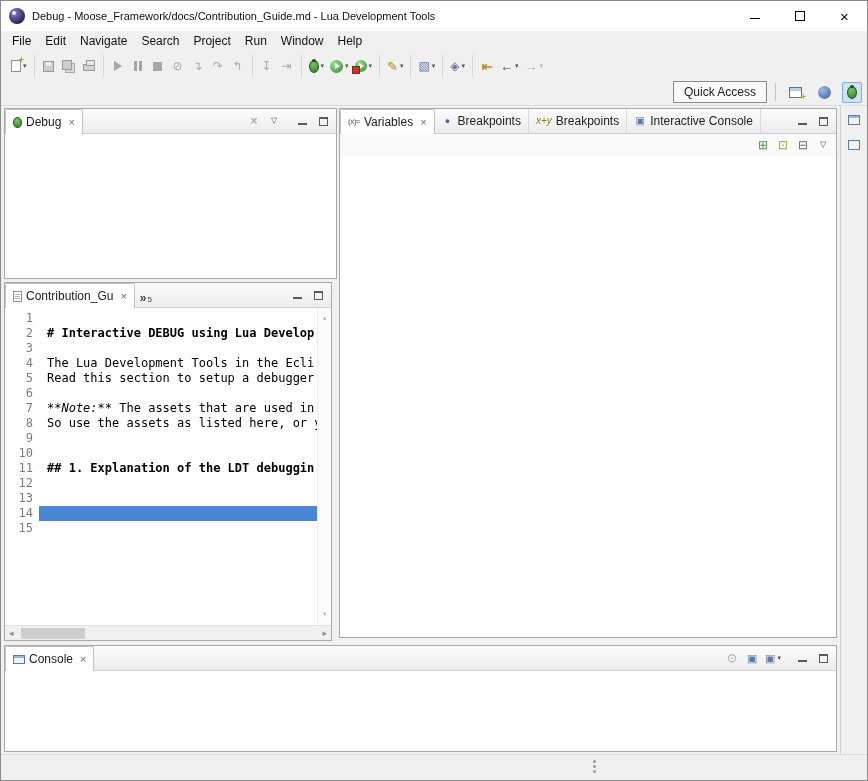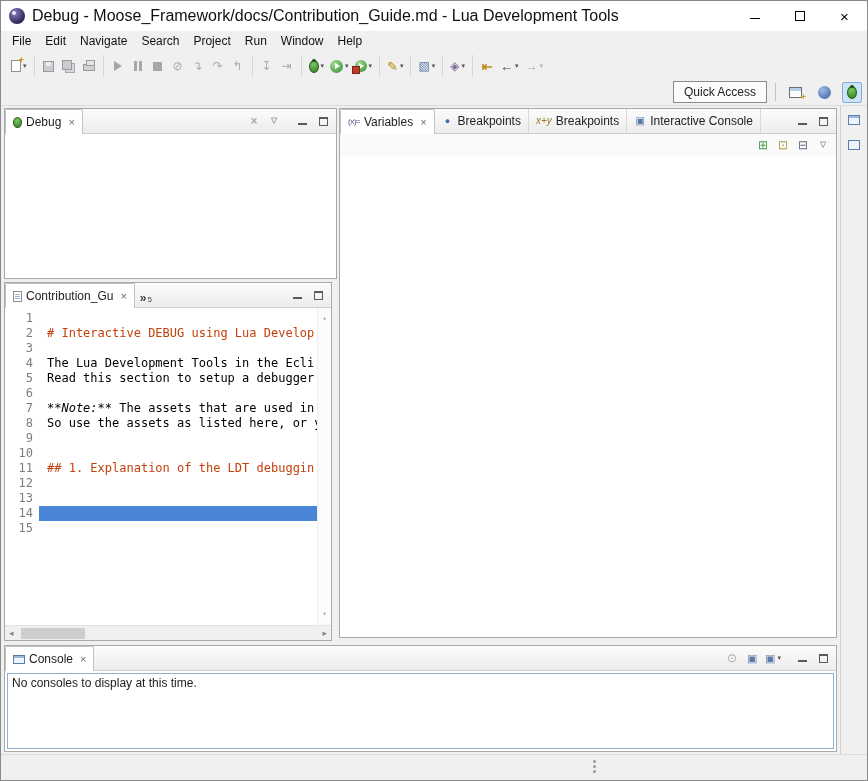--- a/index.html
+++ b/index.html
@@ -6,21 +6,21 @@
   html,body { margin:0; padding:0; }
   body { font-family:"Liberation Sans", sans-serif; font-size:12px; color:#000; background:#d9d9d9; }
 
   .window { position:relative; width:868px; height:781px; border:1px solid #898989; background:#f0f0f0; overflow:hidden; }
 
   
   .titlebar { height:30px; background:#ffffff; display:flex; align-items:center; }
   .app-icon { width:16px; height:16px; margin-left:8px; border-radius:50%;
               background:radial-gradient(circle at 35% 30%, #8c7fc4, #2c2255 72%); position:relative; flex:none; }
   .app-icon::after { content:""; position:absolute; left:3px; top:3px; width:4px; height:4px; border-radius:50%; background:rgba(255,255,255,.85); }
-  .title { margin-left:7px; font-size:16px; color:#101010; white-space:nowrap; }
+  .title { margin-left:7px; font-size:11px; color:#101010; white-space:nowrap; }
   .win-controls { margin-left:auto; display:flex; height:100%; }
   .wc { width:45px; height:100%; display:flex; align-items:center; justify-content:center; }
   .wc-min { display:block; width:10px; height:10px; position:relative; }
   .wc-min::after { content:""; position:absolute; left:0; bottom:2px; width:10px; height:1px; background:#000; }
   .wc-max { display:block; width:10px; height:10px; border:1px solid #000; }
   .wc-close { font-size:15px; line-height:1; color:#000; }
 
   
   .menubar { height:22px; background:#f0f0f0; display:flex; padding-left:4px; }
   .menu-item { padding:3px 7px; font-size:12px; color:#111; }
@@ -118,21 +118,21 @@
 
   .view-toolbar { height:22px; flex:none; display:flex; justify-content:flex-end; align-items:center; gap:2px; padding:0 4px; background:#fafafa; }
 
   
   .editor-body { flex:1; display:flex; overflow:hidden; font-family:"DejaVu Sans Mono","Liberation Mono",monospace; font-size:12px; line-height:15px; background:#fff; }
   .gutter { width:34px; flex:none; padding-top:3px; color:#7d7d7d; text-align:right; }
   .gnum { height:15px; padding-right:6px; }
   .code { flex:1; padding-top:3px; overflow:hidden; }
   .line { height:15px; white-space:pre; padding-left:8px; }
   .line-sel { background:#4a86d8; }
-  .s-h { color:#c2410c; font-weight:normal; }
+  .s-h { color:#000000; font-weight:bold; }
   .s-p { color:#000; }
   .s-i { color:#000; font-style:italic; }
   .vscroll { width:14px; flex:none; display:flex; flex-direction:column; justify-content:space-between; align-items:center; background:#fbfbfb; border-left:1px solid #ededed; color:#9c9c9c; font-size:7px; padding:3px 0; }
   .hscroll { height:15px; flex:none; position:relative; background:#f0f0f0; border-top:1px solid #e3e3e3; display:flex; align-items:center; justify-content:space-between; padding:0 4px; color:#8a8a8a; font-size:9px; }
   .hthumb { position:absolute; left:16px; top:2px; width:64px; height:11px; background:#cdcdcd; }
 
   
   .console-body { flex:1; margin:2px; border:1px solid #8fb0d1; background:#fff; font-size:12px; color:#1c1c1c; padding:2px 4px; overflow:hidden; }
   .gi-pin-console { color:#b5b5b5; }
   .gi-display-selected-console, .gi-open-console { color:#5b7aa6; font-size:11px; }
@@ -463,21 +463,20 @@
               </div>
             </div>
           <div class="cbtn">
               <span class="ic-min"></span>
             </div>
           <div class="cbtn">
               <span class="ic-max"></span>
             </div>
         </div>
       </div>
-      <div class="console-body">No consoles to display at this time.</div>
     </div>
 
     <div class="fast-bar">
       <div class="fb-btn">
           <span class="mini-win"></span>
         </div>
       <div class="fb-btn">
           <span class="mini-grid"></span>
         </div>
     </div>

